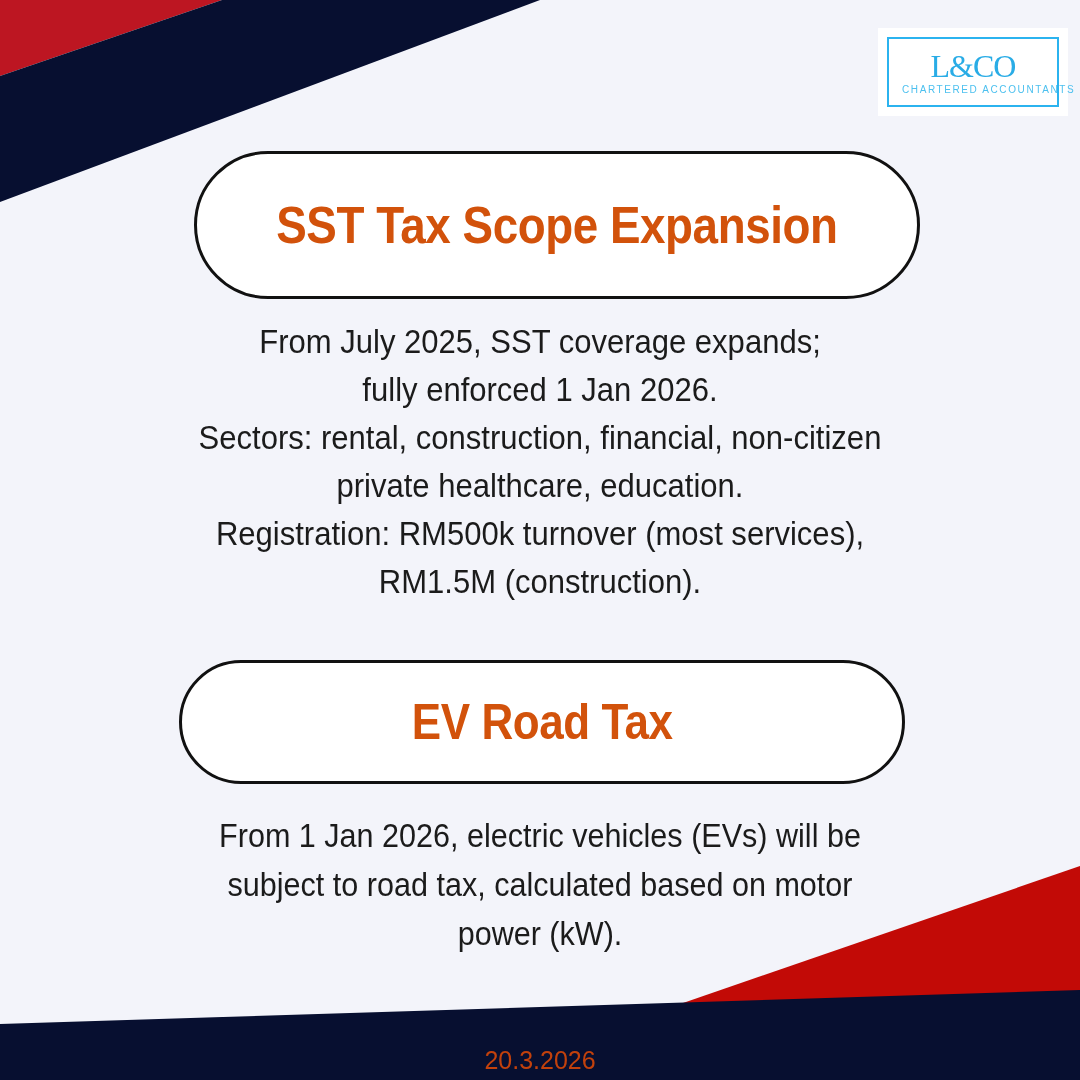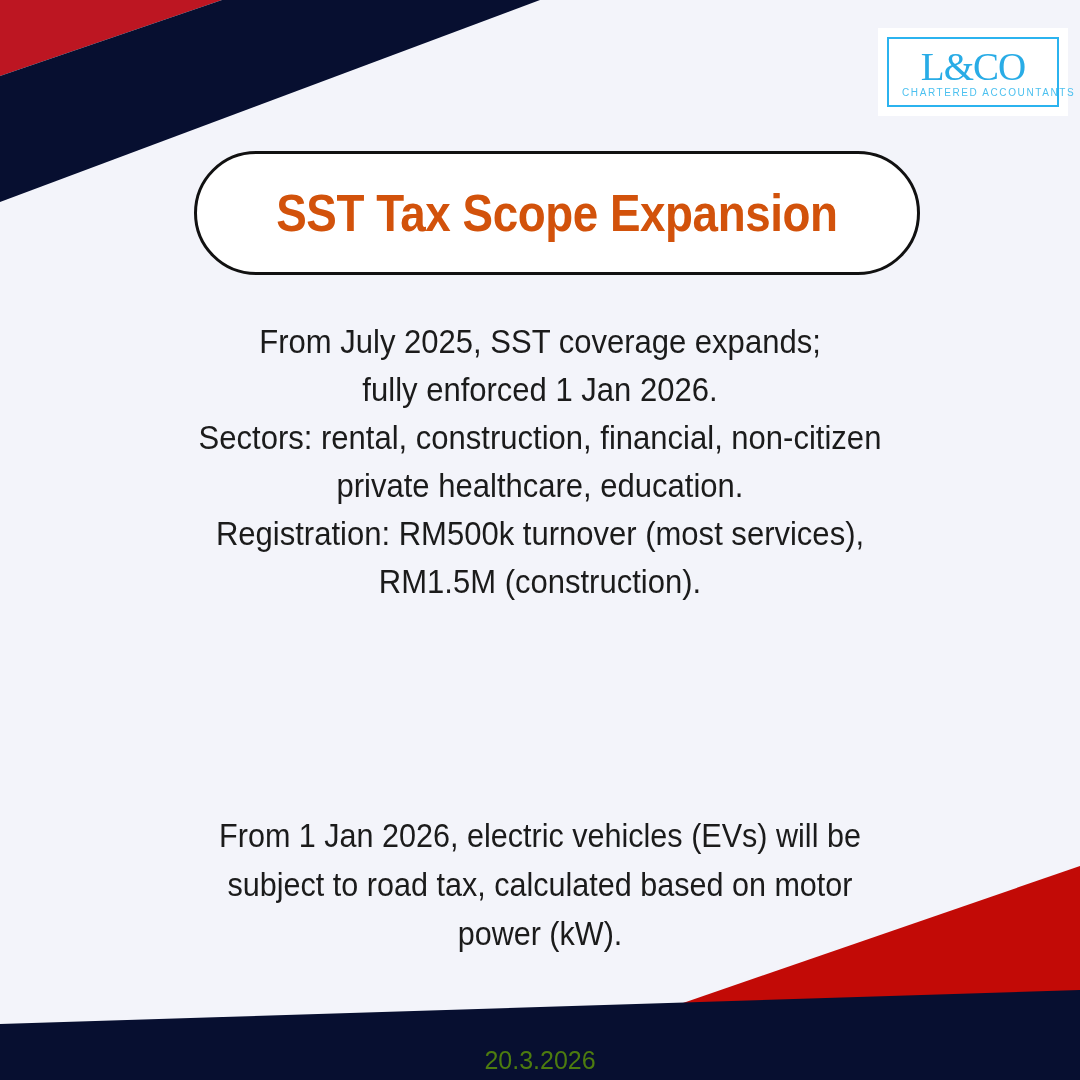--- a/index.html
+++ b/index.html
@@ -64,21 +64,21 @@
     border: 2px solid #2bb3ef;
     box-sizing: border-box;
     display: flex;
     flex-direction: column;
     align-items: center;
     justify-content: center;
     padding-top: 2px;
   }
   #logo-wordmark {
     font-family: "Liberation Serif", serif;
-    font-size: 39px;
+    font-size: 32px;
     line-height: 0.95;
     color: #29ace6;
     letter-spacing: -1px;
     font-weight: 400;
   }
   #logo-tagline-row {
     display: flex;
     align-items: center;
     width: 150px;
     margin-top: 2px;
@@ -105,21 +105,21 @@
     border-radius: 999px;
     display: flex;
     align-items: center;
     justify-content: center;
     box-sizing: border-box;
   }
   #pill-sst {
     left: 194px;
     top: 151px;
     width: 726px;
-    height: 124px;
+    height: 148px;
   }
   #pill-ev {
     left: 179px;
     top: 660px;
     width: 726px;
     height: 124px;
   }
   .pill-title {
     color: #d2520b;
     font-family: "Liberation Sans", sans-serif;
@@ -147,21 +147,21 @@
   #body-sst { top: 318px; }
   #body-ev  { top: 812px; font-size: 32.5px; line-height: 49px; }
 
   
   #footer-date {
     position: absolute;
     left: 0;
     top: 1046px;
     width: 1080px;
     text-align: center;
-    color: #4d7c0f;
+    color: #c2410c;
     font-family: "Liberation Sans", sans-serif;
     font-size: 25px;
   }
 </style>
 </head>
 <body>
 
 <div id="poster">
 
   <div class="band" id="band-tl-red"></div>
@@ -183,19 +183,22 @@
   <div class="pill" id="pill-sst">
     <span class="pill-title" id="pill-title-sst">SST Tax Scope Expansion</span>
   </div>
   <div class="body-copy" id="body-sst">From July 2025, SST coverage expands;
 fully enforced 1 Jan 2026.
 Sectors: rental, construction, financial, non-citizen
 private healthcare, education.
 Registration: RM500k turnover (most services),
 RM1.5M (construction).</div>
 
+  <div class="pill" id="pill-ev">
+    <span class="pill-title" id="pill-title-ev">EV Road Tax</span>
+  </div>
   <div class="body-copy" id="body-ev">From 1 Jan 2026, electric vehicles (EVs) will be
 subject to road tax, calculated based on motor
 power (kW).</div>
 
   <div id="footer-date">20.3.2026</div>
 
 </div>
 
 </body></html>

